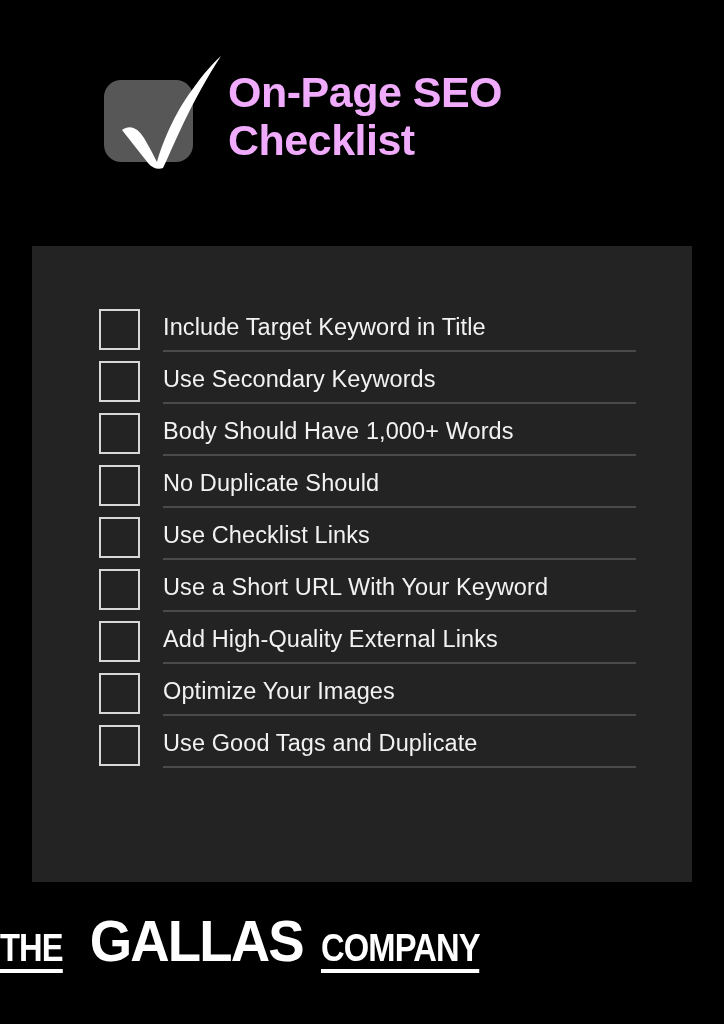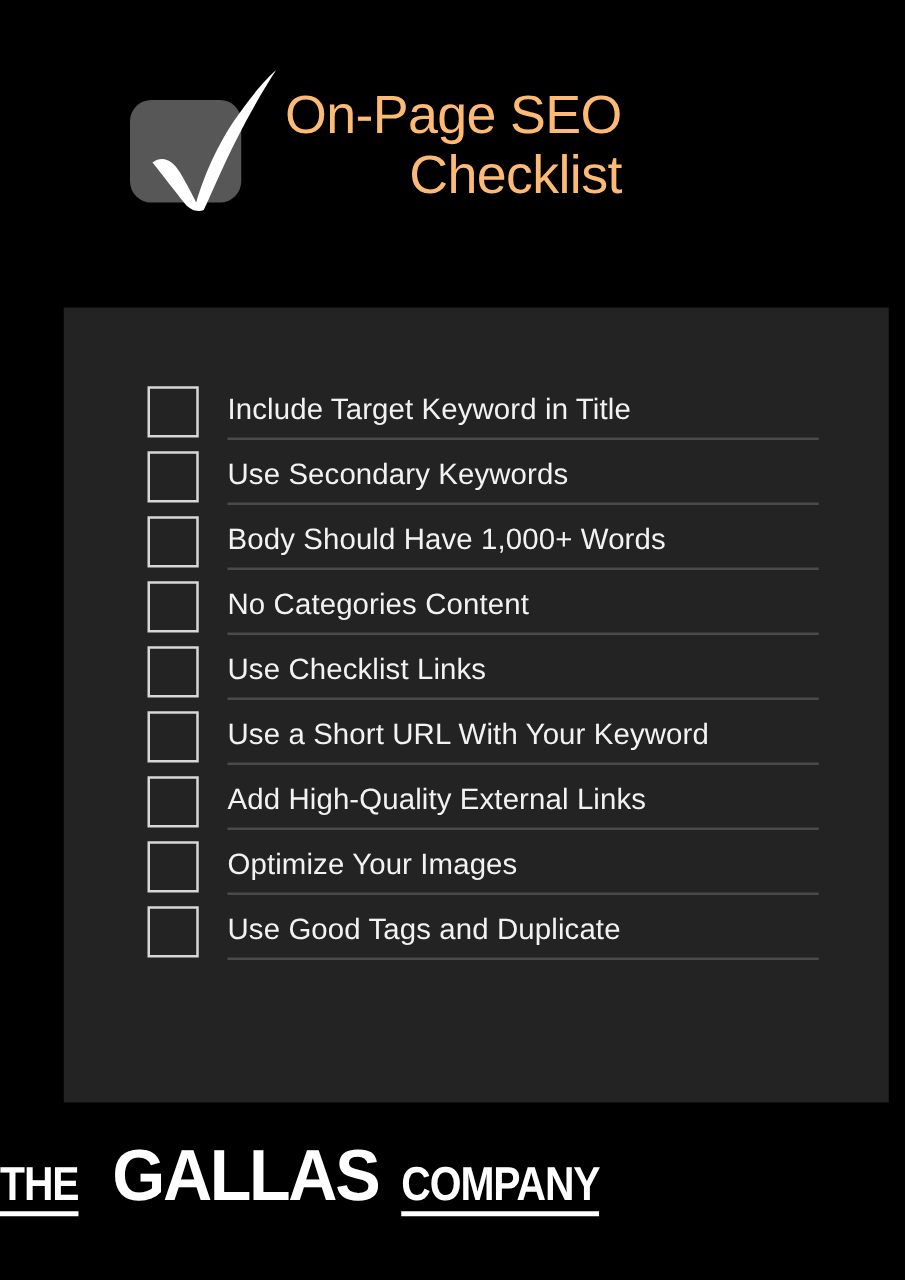--- a/index.html
+++ b/index.html
@@ -48,37 +48,35 @@
     width:120px;
     height:118px;
     overflow:visible;
   }
 
   #title {
     position:absolute;
     left:228px;
     top:68px;
     font-size:43px;
-    font-weight:normal;
+    font-weight:bold;
     line-height:48px;
     letter-spacing:-0.5px;
-    color:#fdba74;
+    color:#f0abfc;
     white-space:pre-line;
-    text-align:right;
   }
 
   
   #card {
     position:absolute;
     left:32px;
     top:246px;
     width:660px;
     height:636px;
     background:#232323;
-    margin-left:19px;
   }
 
   #list {
     position:absolute;
     left:67px;
     top:59px;
     width:573px;
   }
 
   .row {
@@ -203,21 +201,21 @@
     </div>
 
     <div class="row">
       <div class="cbox"></div>
       <div class="rowtext">Body Should Have 1,000+ Words</div>
       <div class="rule"></div>
     </div>
 
     <div class="row">
       <div class="cbox"></div>
-      <div class="rowtext">No Categories Content</div>
+      <div class="rowtext">No Duplicate Should</div>
       <div class="rule"></div>
     </div>
 
     <div class="row">
       <div class="cbox"></div>
       <div class="rowtext">Use Checklist Links</div>
       <div class="rule"></div>
     </div>
 
     <div class="row">

